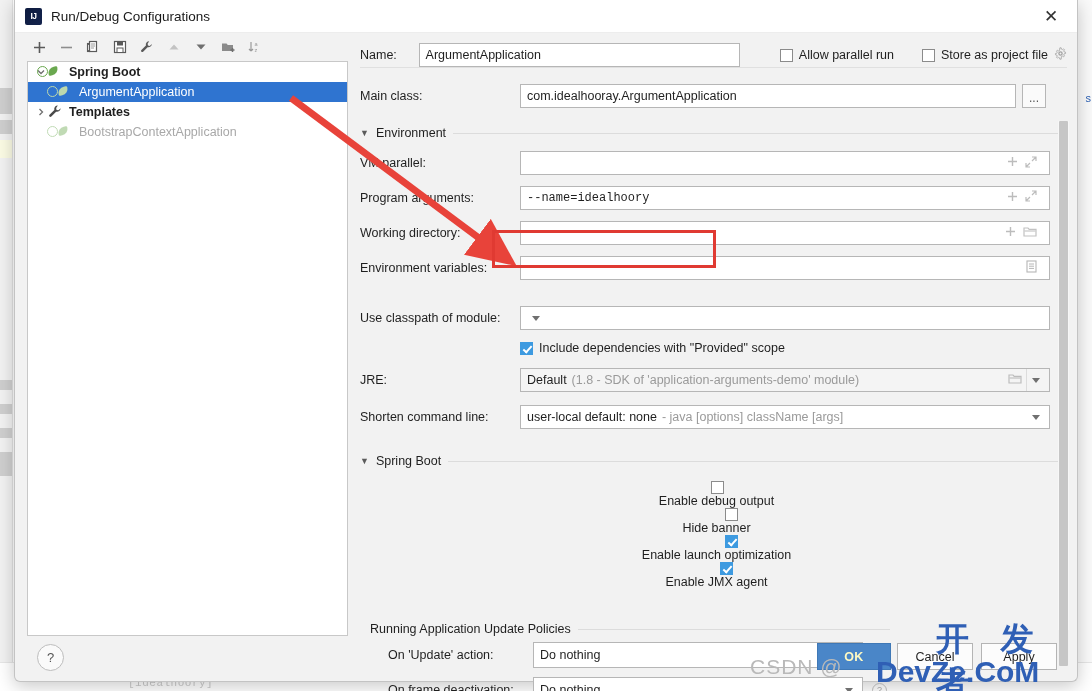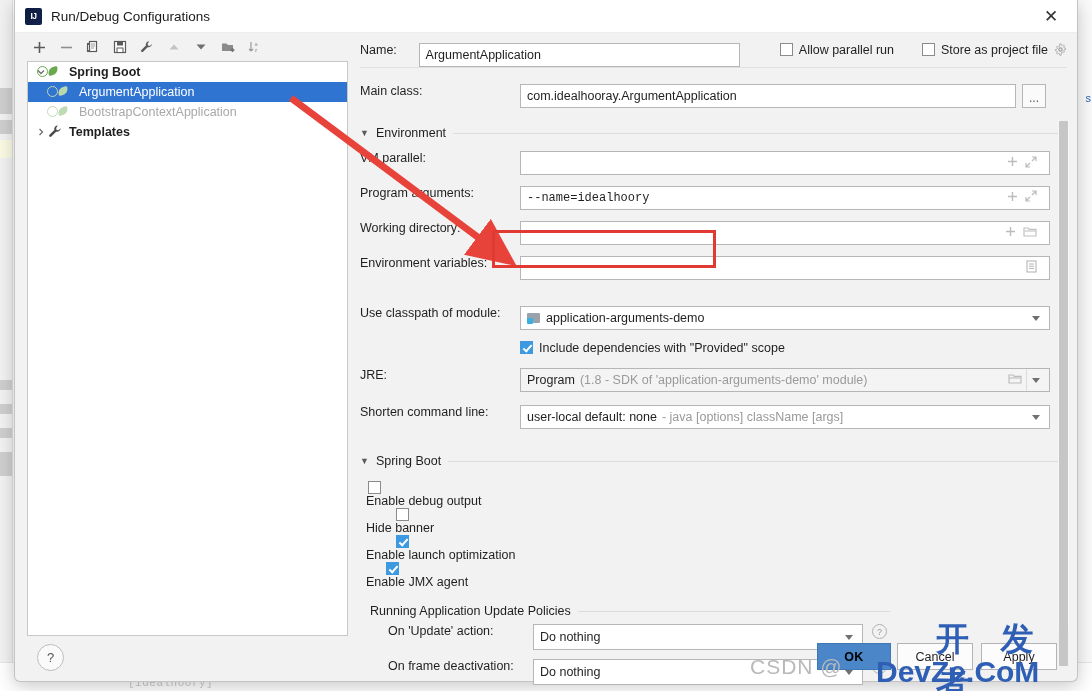--- a/index.html
+++ b/index.html
@@ -70,21 +70,21 @@
   .spring-ico .leaf{position:absolute;left:0;top:3px;width:10px;height:8px;background:#6aa84f;
     border-radius:9px 2px 9px 2px;transform:rotate(-12deg);}
   .spring-ico .ring{position:absolute;right:0;top:2px;width:9px;height:9px;border:1.6px solid #6aa84f;border-radius:50%;}
   .spring-ico.faded{opacity:.42;}
   .spring-ico.on-sel .leaf{background:#bcd8ad;}
   .spring-ico.on-sel .ring{border-color:#bcd8ad;}
   .wrench-ico{width:15px;height:15px;}
 
   
   #right-panel{position:absolute;left:345px;top:33px;right:10px;bottom:45px;}
-  .row{display:flex;align-items:flex-start;}
+  .row{display:flex;align-items:center;}
   .flabel{font-size:12.5px;color:#1f1f1f;white-space:nowrap;}
   .tfield{
     background:#fff;border:1px solid #b6b6b6;box-sizing:border-box;height:24px;
     display:flex;align-items:center;padding:0 6px;font-size:12.5px;color:#1f1f1f;
   }
   .tfield.mono{font-family:"Liberation Mono","DejaVu Sans Mono",monospace;font-size:12px;}
   .field-icons{display:flex;align-items:center;gap:7px;padding-right:6px;color:#b9b9b9;}
   .btn-dots{
     width:24px;height:24px;background:#fafafa;border:1px solid #b6b6b6;box-sizing:border-box;
     display:flex;align-items:flex-end;justify-content:center;font-size:12px;color:#555;
@@ -128,21 +128,21 @@
   #vthumb{position:absolute;left:1px;top:0;width:9px;height:545px;background:#c6c6c6;border-radius:1px;cursor:pointer;}
 
   
   #bottombar{position:absolute;left:0;right:0;bottom:0;height:45px;}
   #help-btn{position:absolute;left:22px;top:8px;width:25px;height:25px;border:1px solid #bdbdbd;
     border-radius:50%;background:#fafafa;color:#555;font-size:13px;display:flex;
     align-items:center;justify-content:center;cursor:pointer;}
   .dlg-btn{position:absolute;top:7px;height:27px;min-width:74px;border:1px solid #b4b4b4;
     background:#fcfcfc;box-sizing:border-box;display:flex;align-items:center;justify-content:center;
     font-size:12.5px;color:#1f1f1f;cursor:pointer;}
-  .dlg-btn.primary{background:#4a86c8;border-color:#3f78b6;color:#000000;font-weight:bold;letter-spacing:.3px;}
+  .dlg-btn.primary{background:#4a86c8;border-color:#3f78b6;color:#fef9c3;font-weight:bold;letter-spacing:.3px;}
 
   
   #anno-arrow{position:absolute;left:0;top:0;width:1092px;height:691px;pointer-events:none;}
   #anno-box{position:absolute;left:492px;top:230px;width:224px;height:38px;
     border:3px solid #e03a32;box-sizing:border-box;pointer-events:none;}
 
   
   .wm{position:absolute;pointer-events:none;font-weight:bold;}
   #wm-csdn{left:750px;top:655px;color:#b9b9b9;font-size:21px;letter-spacing:1px;font-weight:normal;}
   #wm-cn{left:936px;top:617px;color:#2f5fb5;font-size:33px;letter-spacing:10px;
@@ -246,40 +246,40 @@
       </div>
 
       <div class="tree-row sel">
         <span class="indent"></span>
         <span class="ticon">
           <span class="spring-ico on-sel"><span class="leaf"></span><span class="ring"></span></span>
         </span>
         <span>ArgumentApplication</span>
       </div>
 
-      <div class="tree-row dim">
-        <span class="indent"></span>
-        <span class="ticon">
-          <span class="spring-ico faded"><span class="leaf"></span><span class="ring"></span></span>
-        </span>
-        <span>BootstrapContextApplication</span>
-      </div>
-
       <div class="tree-row">
         <span class="tw">
           <svg width="10" height="10" viewBox="0 0 10 10">
               <path d="M3.5 2l3 3-3 3" stroke="#6f6f6f" stroke-width="1.3" fill="none"></path>
             </svg>
         </span>
         <span class="ticon">
           <svg class="wrench-ico" viewBox="0 0 14 14">
               <path d="M9.2 1.3a3.4 3.4 0 0 0-3.3 4.2L1.4 10a1.2 1.2 0 0 0 1.7 1.7l4.5-4.5a3.4 3.4 0 0 0 4.2-3.3l-2 2-1.8-.4-.4-1.8z" fill="#4a4a4a"></path>
             </svg>
         </span>
         <span class="lbl-bold">Templates</span>
+      </div>
+
+      <div class="tree-row dim">
+        <span class="indent"></span>
+        <span class="ticon">
+          <span class="spring-ico faded"><span class="leaf"></span><span class="ring"></span></span>
+        </span>
+        <span>BootstrapContextApplication</span>
       </div>
     </div>
   </div>
 
   <div id="right-panel">
 
     <div class="row" style="margin-top:10px;">
       <span class="flabel" style="width:50px;">Name:</span>
       <span class="tfield" style="width:330px;margin-left:10px;">ArgumentApplication</span>
       <span class="cbx" style="margin-left:40px;"></span>
@@ -377,42 +377,35 @@
                 <path d="M3 4h5M3 6.2h5M3 8.4h5" stroke="#b6b6b6" stroke-width="1"></path>
               </svg>
           </span>
         </span>
       </span>
     </div>
 
     <div class="row" style="margin-top:26px;">
       <span class="flabel" style="width:160px;">Use classpath of module:</span>
       <span class="combo" style="width:530px;">
-        <span class="val">
-          <span class="mod-ico">
-            <i style="left:0;top:1px;width:13px;height:10px;background:#9aa3ab;border-radius:1px;"></i>
-            <i style="left:0;top:6px;width:6px;height:6px;background:#39b0e0;border-radius:1px;"></i>
-          </span>
-          <span>application-arguments-demo</span>
-        </span>
         <span class="arrow-dn"></span>
       </span>
     </div>
 
     <div class="row" style="margin-top:11px;">
       <span style="width:160px;"></span>
       <span class="cbx on"></span>
       <span class="cb-label">Include dependencies with "Provided" scope</span>
     </div>
 
     <div class="row" style="margin-top:13px;">
       <span class="flabel" style="width:160px;">JRE:</span>
       <span class="combo readonly" style="width:530px;">
         <span class="val">
-          <span>Program</span>
+          <span>Default</span>
           <span class="muted">(1.8 - SDK of 'application-arguments-demo' module)</span>
         </span>
         <span style="margin-right:4px;">
           <svg width="14" height="12" viewBox="0 0 14 12">
               <path d="M1 2h4l1.2 1.4H13V10H1z" fill="none" stroke="#bcbcbc" stroke-width="1.2"></path>
               <path d="M1.5 5h11" stroke="#bcbcbc" stroke-width="1.1"></path>
             </svg>
         </span>
         <span style="width:1px;height:22px;background:#dcdcdc;"></span>
         <span class="arrow-dn"></span>
@@ -440,21 +433,21 @@
       <span class="cbx" style="margin-left:8px;"></span>
       <span class="cb-label">Enable debug output</span>
       <span class="cbx" style="margin-left:36px;"></span>
       <span class="cb-label">Hide banner</span>
       <span class="cbx on" style="margin-left:36px;"></span>
       <span class="cb-label">Enable launch optimization</span>
       <span class="cbx on" style="margin-left:26px;"></span>
       <span class="cb-label">Enable JMX agent</span>
     </div>
 
-    <div class="section" style="margin-top:15px;width:520px;margin-left:10px;">
+    <div class="section" style="margin-top:33px;width:520px;margin-left:10px;">
       <span class="stitle">Running Application Update Policies</span>
       <span class="sline"></span>
     </div>
 
     <div class="row" style="margin-top:6px;margin-left:28px;">
       <span class="flabel" style="width:145px;">On 'Update' action:</span>
       <span class="combo" style="width:330px;height:26px;">
         <span class="val">Do nothing</span>
         <span class="arrow-dn"></span>
       </span>

